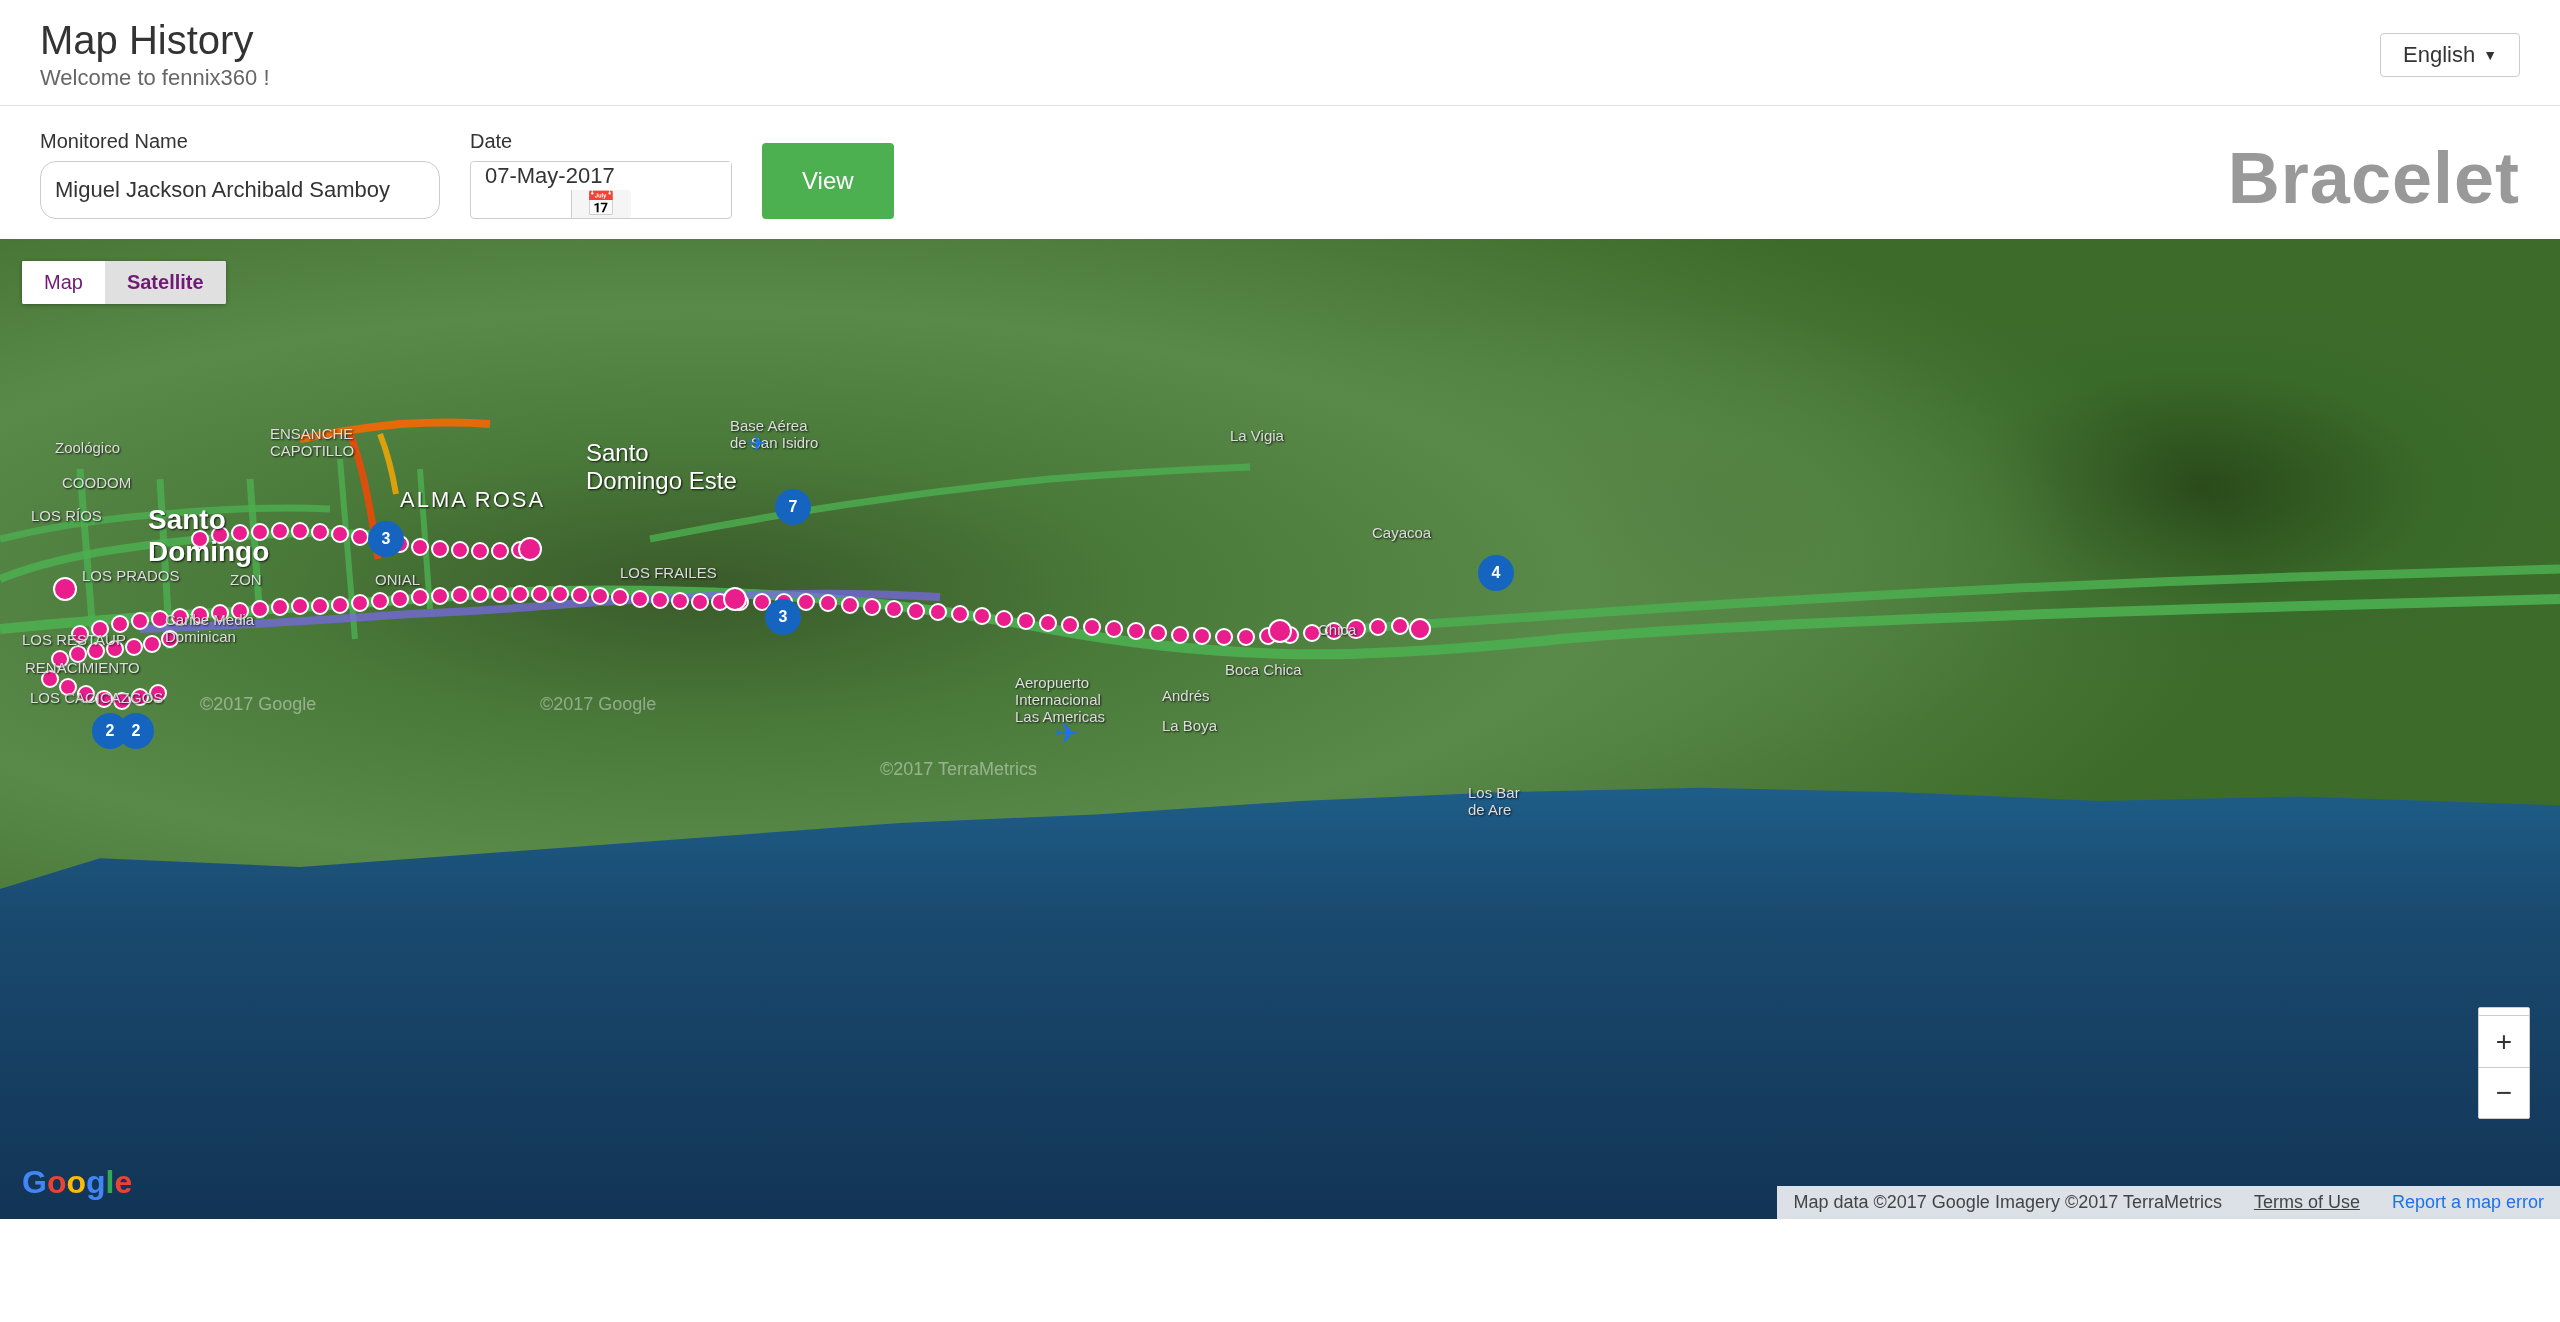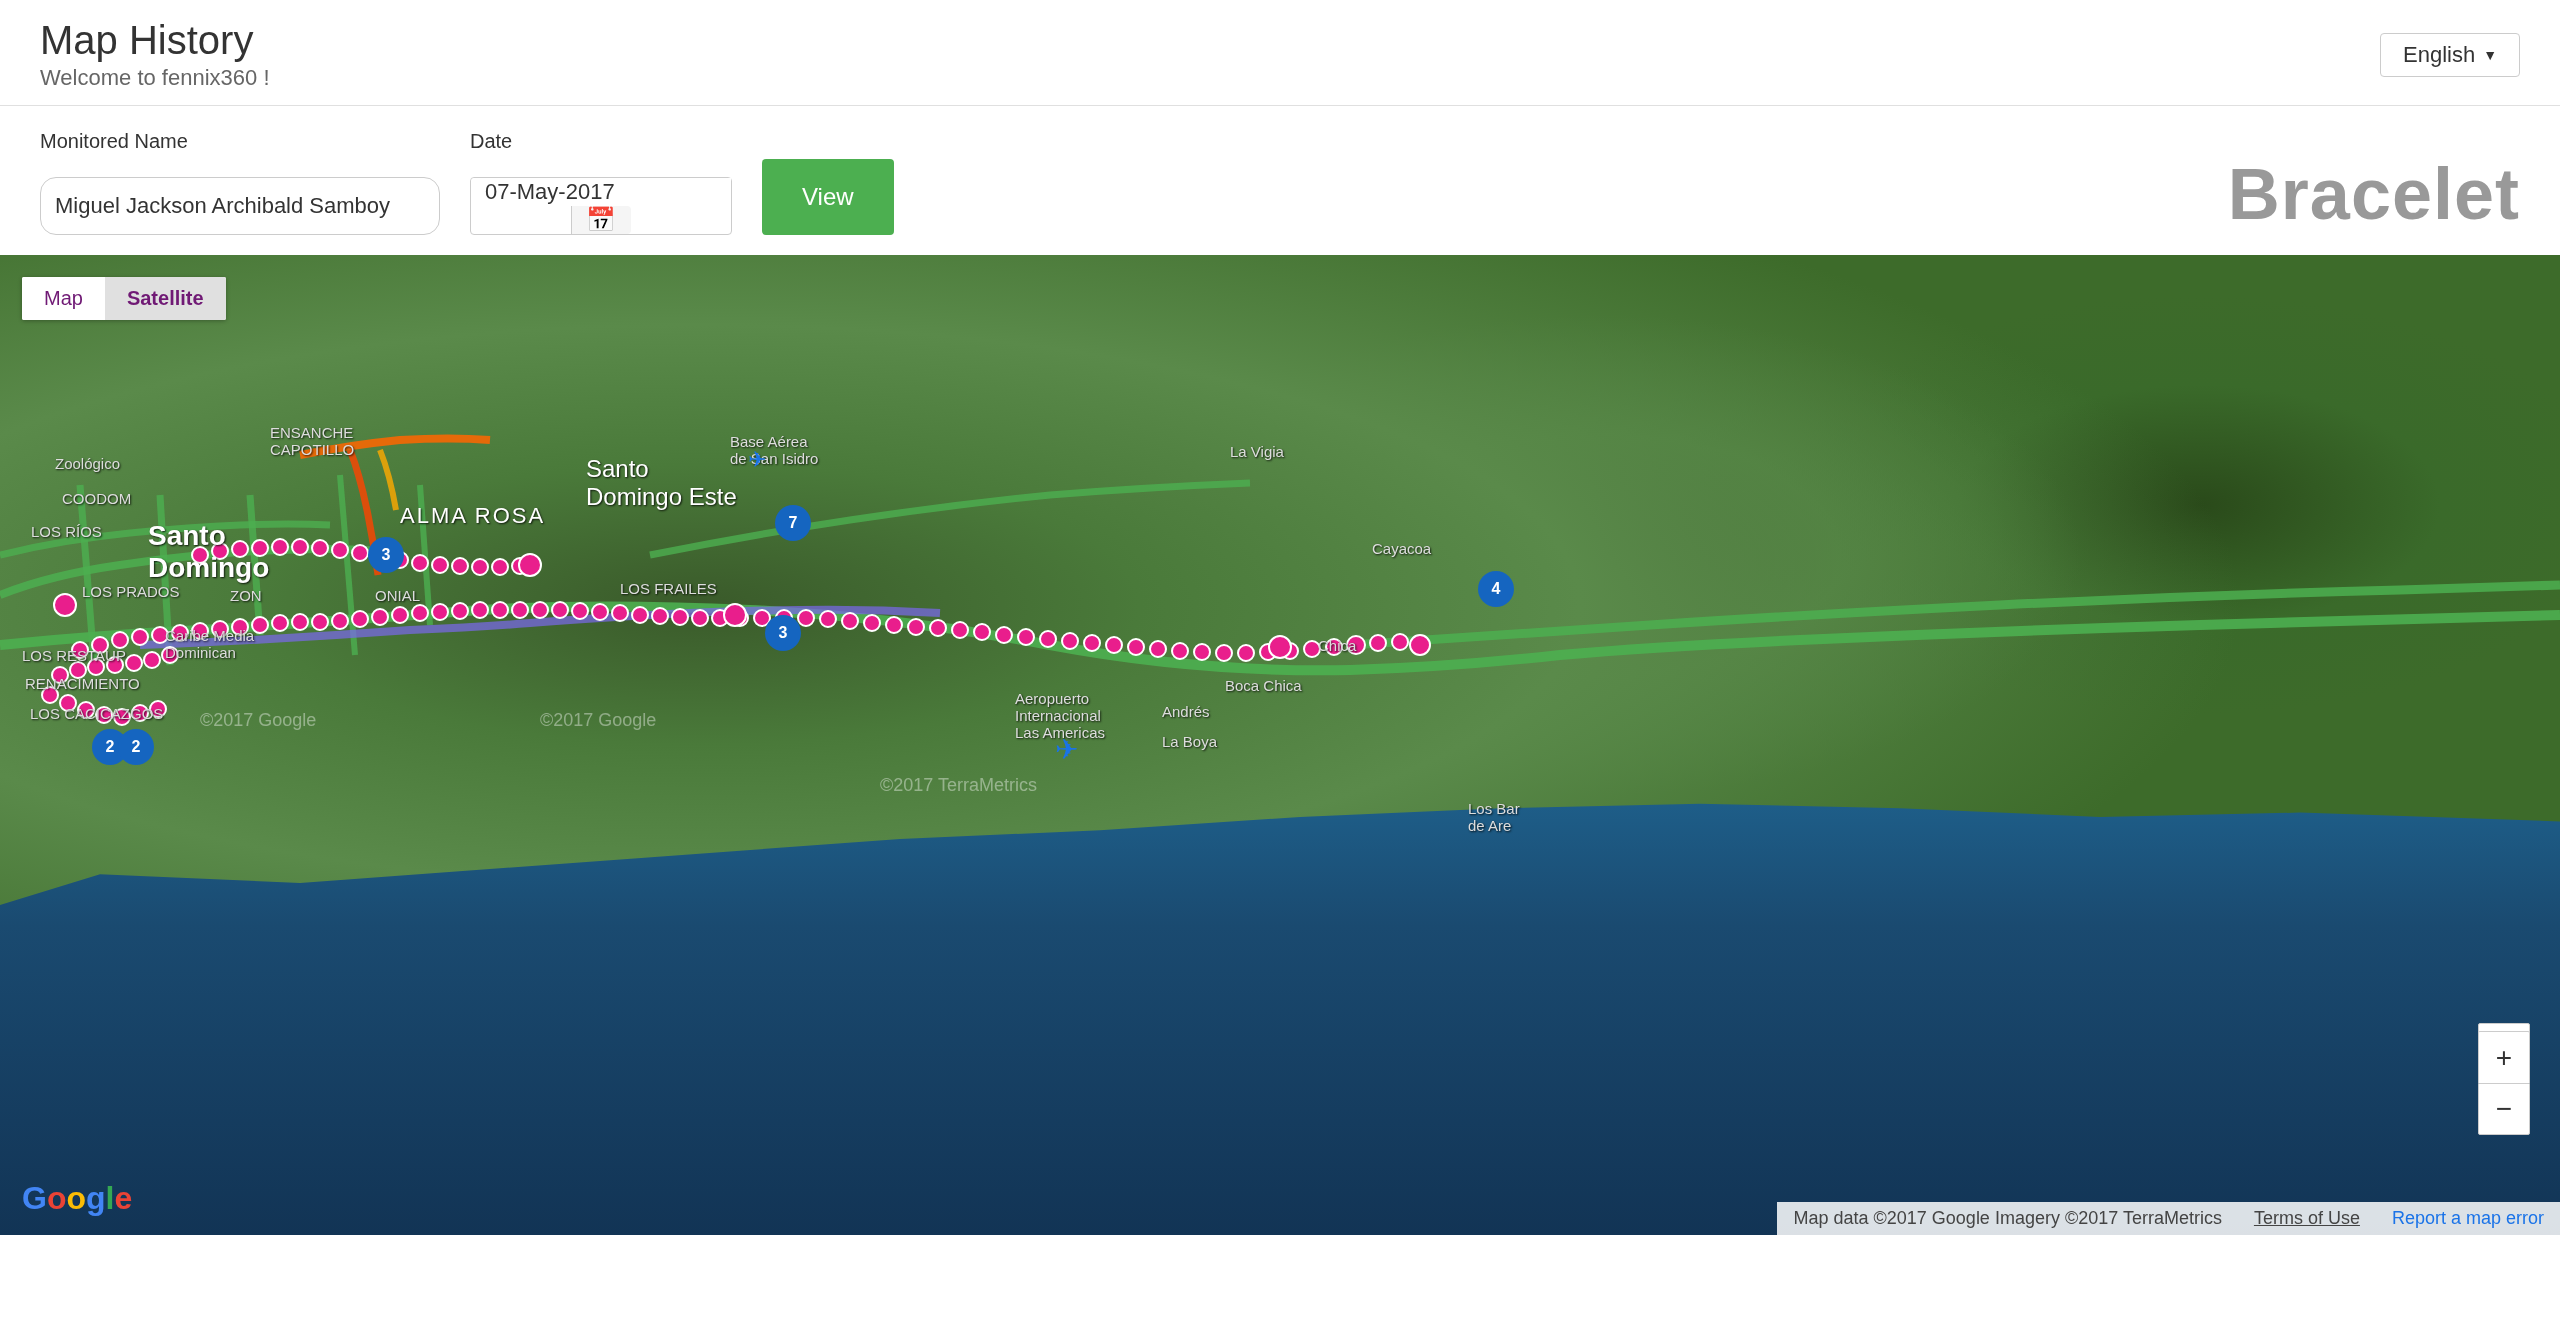--- a/index.html
+++ b/index.html
@@ -39,21 +39,21 @@
     #lang-btn .caret { font-size: 14px; }
 
     
     #controls {
       display: flex;
       align-items: flex-end;
       padding: 24px 40px 20px 40px;
       gap: 30px;
       background: #fff;
     }
-    .field-group { display: flex; flex-direction: column; gap: 24px; }
+    .field-group { display: flex; flex-direction: column; gap: 8px; }
     .field-label { font-size: 20px; color: #333; font-weight: 400; }
     .text-input {
       width: 400px;
       height: 58px;
       border: 1px solid #ccc;
       border-radius: 16px;
       padding: 0 14px;
       font-size: 22px;
       color: #333;
       background: #fff;
@@ -454,21 +454,21 @@
       <circle cx="735" cy="360" r="11"></circle>
       <circle cx="1280" cy="392" r="11"></circle>
       <circle cx="65" cy="350" r="11"></circle>
     </g>
   </svg>
 
   <div class="city-label city-label-lg" style="left:148px; top:265px;">Santo<br>Domingo</div>
   <div class="city-label" style="left:586px; top:200px; font-size:24px;">Santo<br>Domingo Este</div>
   <div class="city-label" style="left:400px; top:248px; font-size:22px; letter-spacing:2px;">ALMA ROSA</div>
   <div class="city-label city-label-sm" style="left:620px; top:325px;">LOS FRAILES</div>
-  <div class="city-label city-label-sm" style="left:270px; top:169px;">ENSANCHE<br>CAPOTILLO</div>
+  <div class="city-label city-label-sm" style="left:270px; top:186px;">ENSANCHE<br>CAPOTILLO</div>
   <div class="city-label city-label-sm" style="left:55px; top:200px;">Zoológico</div>
   <div class="city-label city-label-sm" style="left:62px; top:235px;">COODOM</div>
   <div class="city-label city-label-sm" style="left:31px; top:268px;">LOS RÍOS</div>
   <div class="city-label city-label-sm" style="left:82px; top:328px;">LOS PRADOS</div>
   <div class="city-label city-label-sm" style="left:230px; top:332px;">ZON</div>
   <div class="city-label city-label-sm" style="left:375px; top:332px;">ONIAL</div>
   <div class="city-label city-label-sm" style="left:165px; top:372px;">Caribe Media<br>Dominican</div>
   <div class="city-label city-label-sm" style="left:22px; top:392px;">LOS RESTAUP</div>
   <div class="city-label city-label-sm" style="left:25px; top:420px;">RENACIMIENTO</div>
   <div class="city-label city-label-sm" style="left:30px; top:450px;">LOS CACICAZGOS</div>

